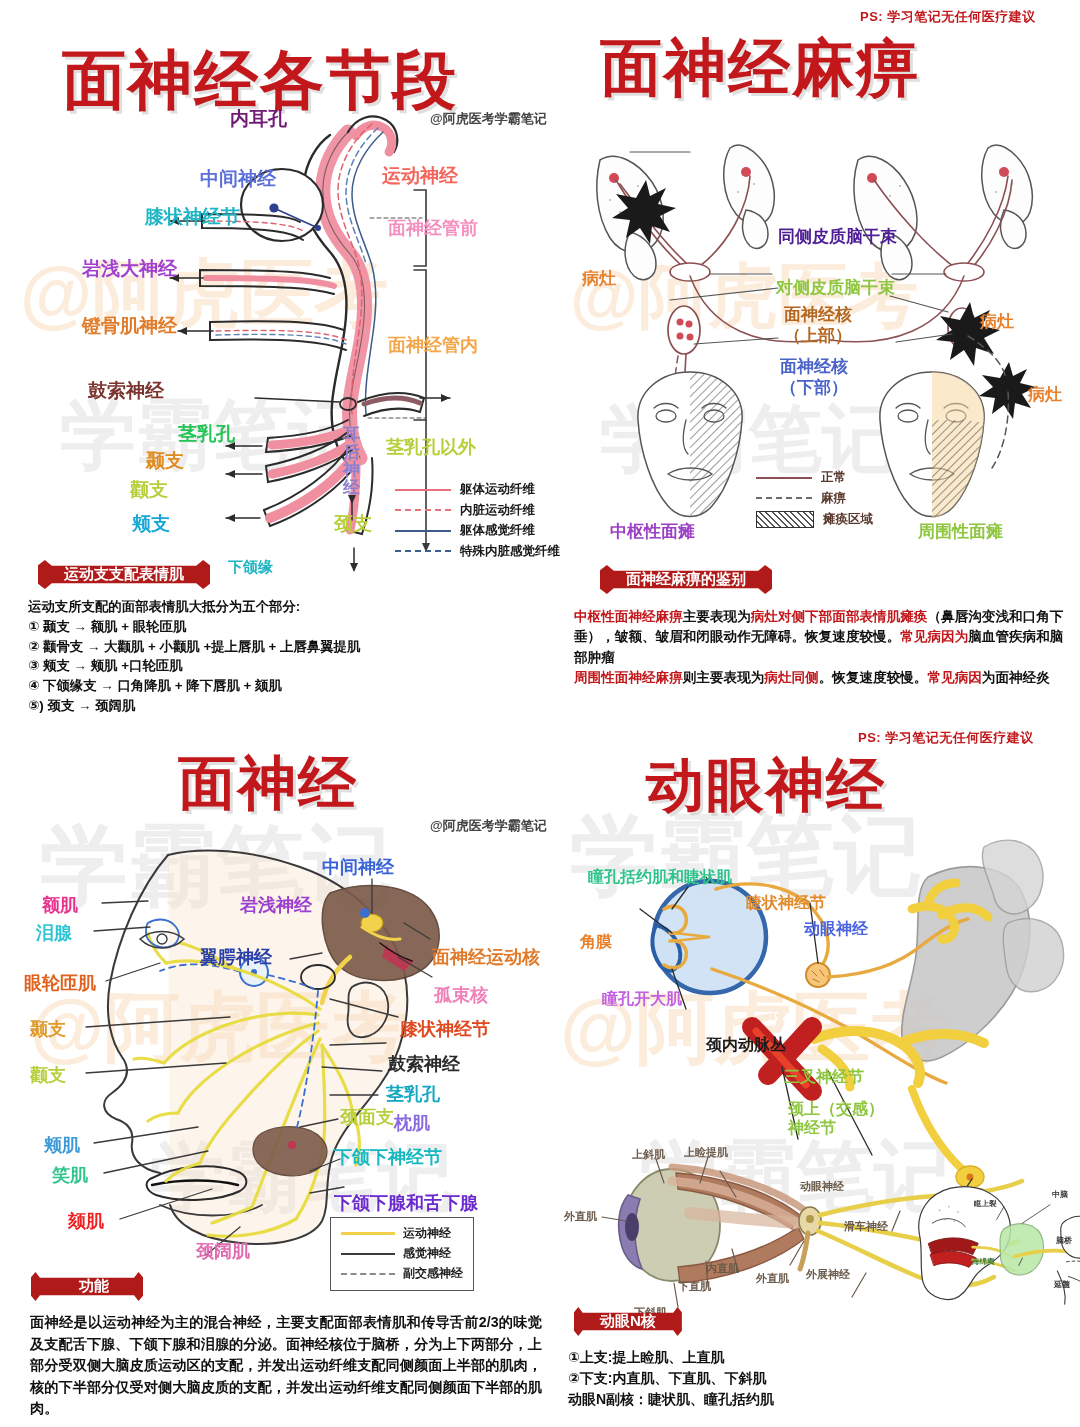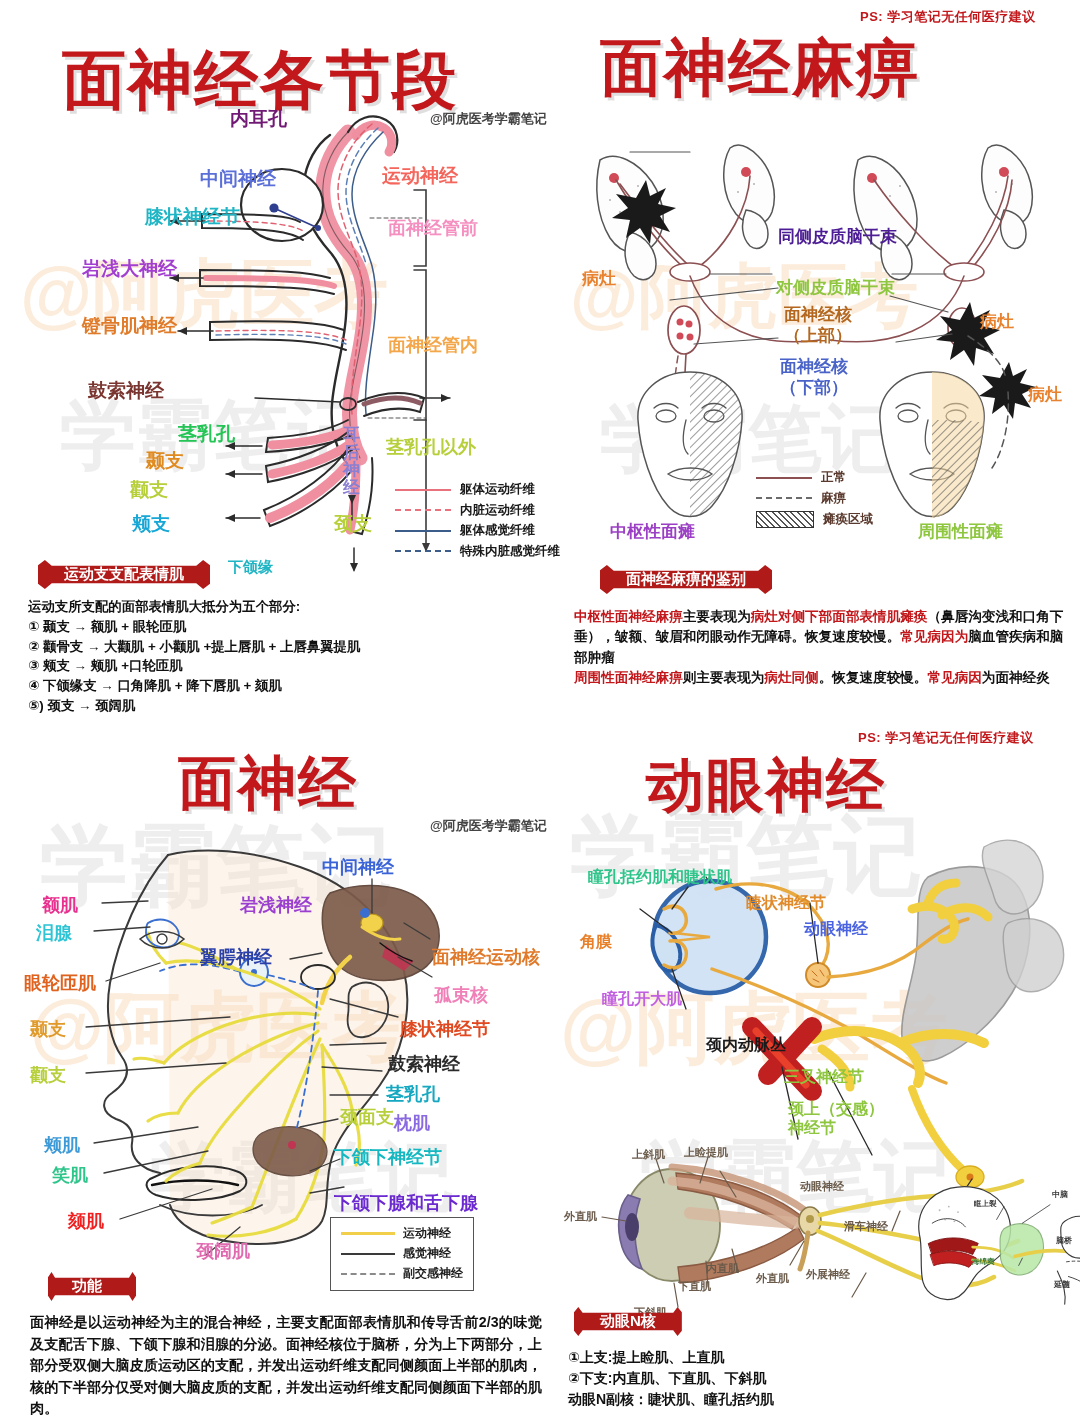--- a/index.html
+++ b/index.html
@@ -481,21 +481,21 @@
     <div class="row">
       <span class="ln" style="border-top:2.4px solid #3a3a3a;"></span>
       <span class="tx">感觉神经</span>
     </div>
     <div class="row">
       <span class="ln" style="border-top:2.2px dashed #8a8a8a;"></span>
       <span class="tx">副交感神经</span>
     </div>
   </div>
 
-  <div class="ribbon" style="left:48px;top:545px;padding-left:24px;padding-right:34px;">功能</div>
+  <div class="ribbon" style="left:31px;top:545px;padding-left:48px;padding-right:34px;">功能</div>
   <div class="body-text" style="left:30px;top:585px;width:512px;font-size:14.2px;line-height:1.52;text-align:justify;">面神经是以运动神经为主的混合神经，主要支配面部表情肌和传导舌前2/3的味觉及支配舌下腺、下颌下腺和泪腺的分泌。面神经核位于脑桥，分为上下两部分，上部分受双侧大脑皮质运动区的支配，并发出运动纤维支配同侧颜面上半部的肌肉，核的下半部分仅受对侧大脑皮质的支配，并发出运动纤维支配同侧颜面下半部的肌肉。</div>
 </div>
 
 <div class="panel" id="p4">
   <div class="wm wm-g" style="left:10px;top:70px;font-size:88px;">学霸笔记</div>
   <div class="wm wm-o" style="left:0px;top:250px;font-size:78px;">@阿虎医考</div>
   <div class="wm wm-g" style="left:80px;top:398px;font-size:78px;">学霸笔记</div>
 
   <div class="ps" style="left:298px;top:2px;">PS: 学习笔记无任何医疗建议</div>
   <div class="title" style="left:86px;top:20px;font-size:58px;">动眼神经</div>

